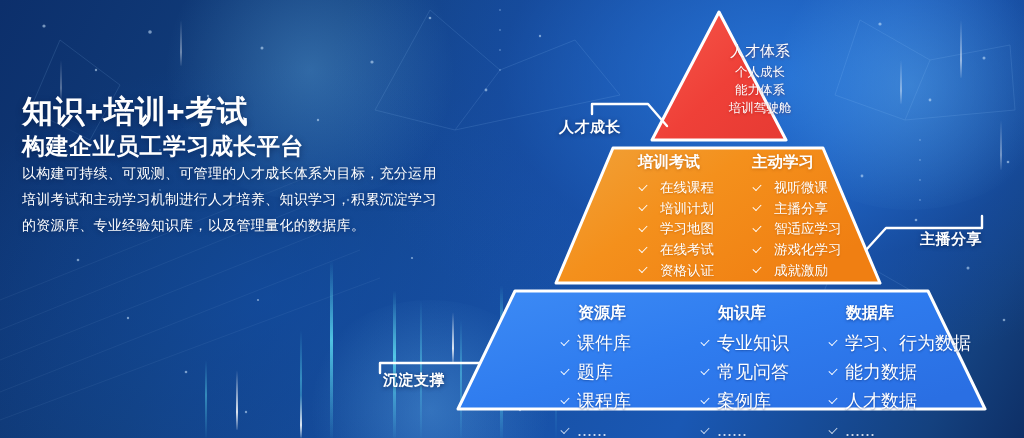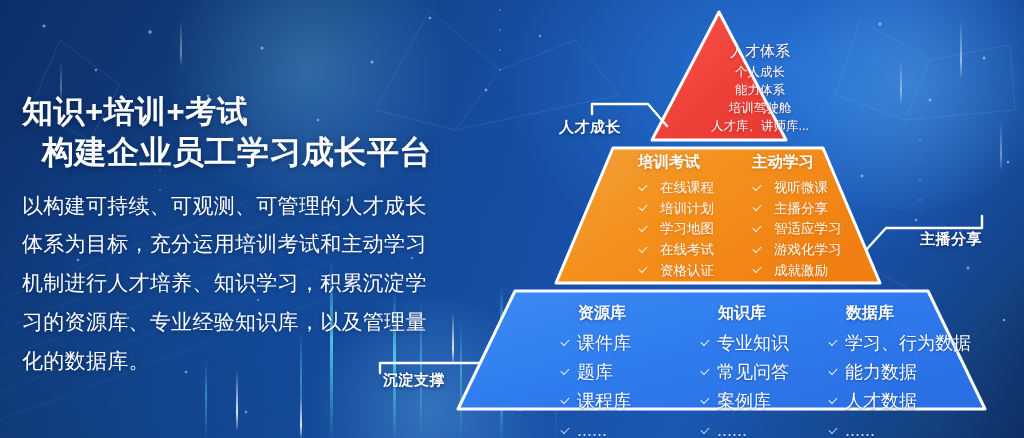--- a/index.html
+++ b/index.html
@@ -55,25 +55,24 @@
   }
   .headline1, .headline2 {
     color: #ffffff;
     font-weight: bold;
     font-size: 31px;
     line-height: 1.28;
     letter-spacing: 0.5px;
     text-shadow: 0 2px 6px rgba(0,20,60,0.55);
     white-space: nowrap;
   }
-  .headline2 { font-size: 32px; text-align: center; }
+  .headline2 { font-size: 23px; }
   .subcopy {
-    margin-top: 14px;
-    color: #ffffff;
-    font-size: 21px;
+    color: #ffffff;
+    font-size: 14px;
     line-height: 1.85;
     letter-spacing: .3px;
     text-shadow: 0 1px 4px rgba(0,20,60,0.5);
     width: 420px;
   }
 
   
   .pyramid { position: absolute; inset: 0; z-index: 5; }
 
   .layer-svg { position: absolute; left: 0; top: 0; }
@@ -300,21 +299,20 @@
       <polyline points="667,126 648,104 592,104 592,114" fill="none" stroke="#ffffff" stroke-width="2.4" stroke-linejoin="round" stroke-linecap="round"></polyline>
       <polyline points="866,250 886,228 982,228 982,216" fill="none" stroke="#ffffff" stroke-width="2.4" stroke-linejoin="round" stroke-linecap="round"></polyline>
       <polyline points="480,363 462,363 380,363 380,373" fill="none" stroke="#ffffff" stroke-width="2.4" stroke-linejoin="round" stroke-linecap="round"></polyline>
     </svg>
 
     <div class="top-title">人才体系</div>
     <div class="top-list">
       <div>个人成长</div>
       <div>能力体系</div>
       <div>培训驾驶舱</div>
-      <div>人才库、讲师库...</div>
     </div>
 
     <div class="mid-col" style="left:638px;top:152px;">
       <div class="col-title">培训考试</div>
       <div class="item">
           <span class="tick"></span>
           <span>在线课程</span>
         </div>
       <div class="item">
           <span class="tick"></span>

